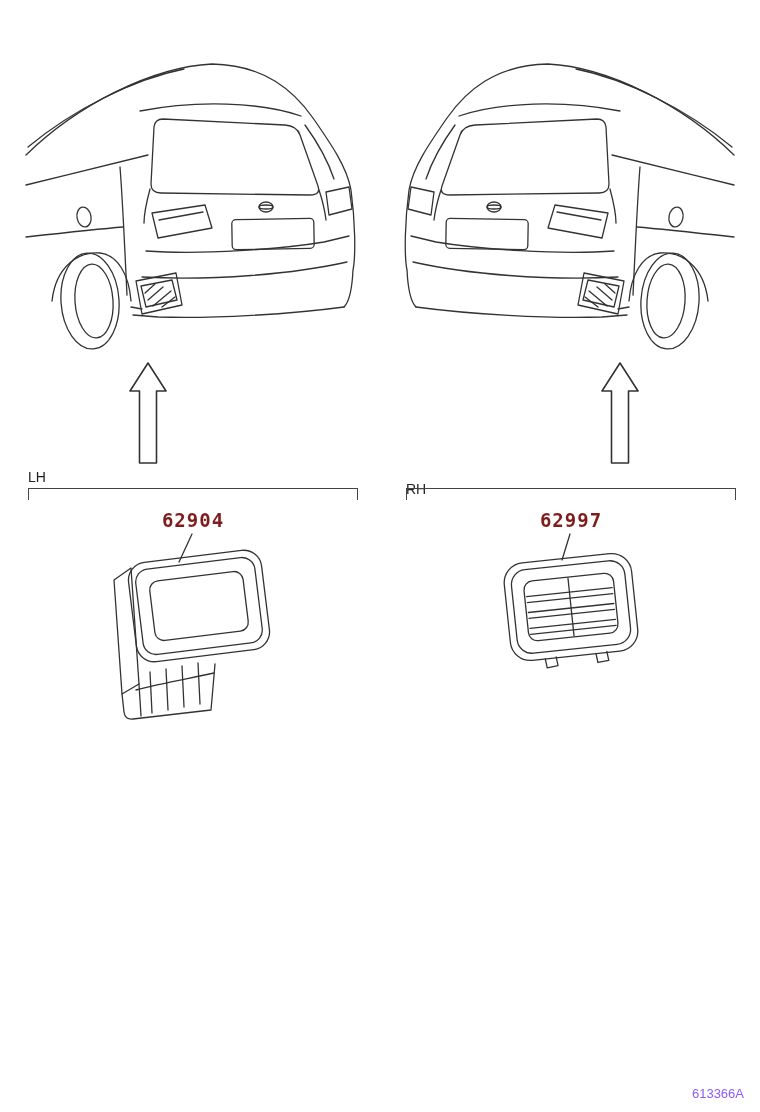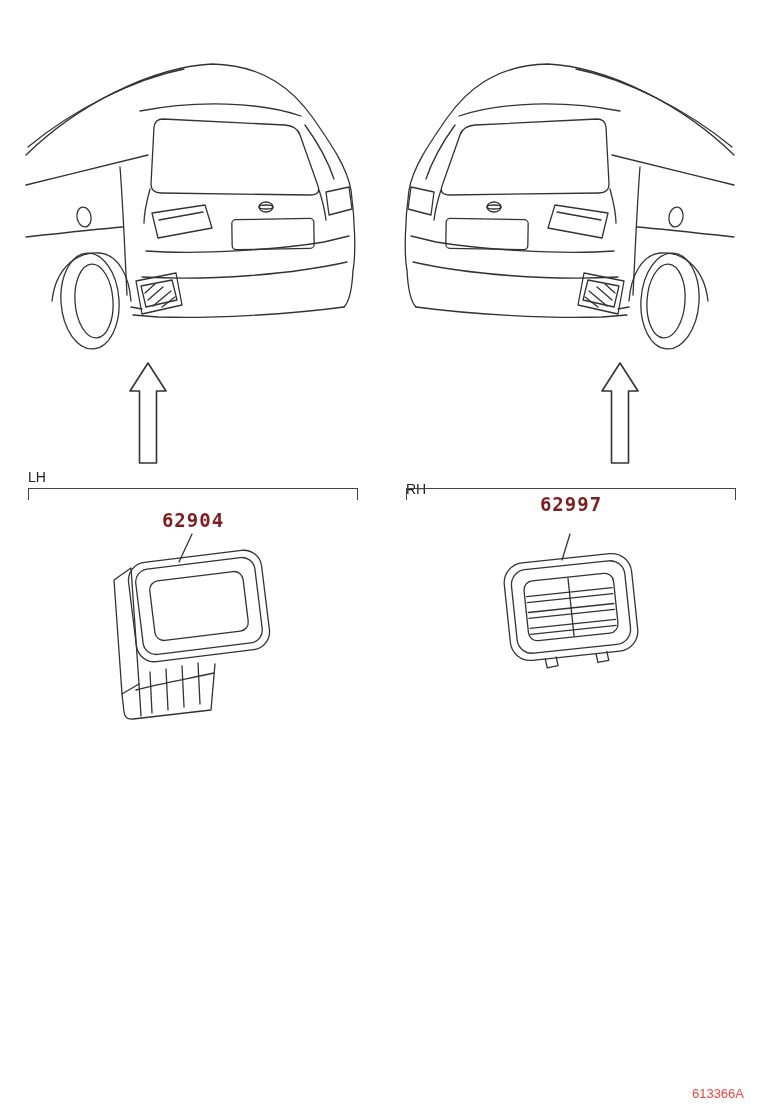--- a/index.html
+++ b/index.html
@@ -41,25 +41,25 @@
   .bracket-lh { left:28px;  top:488px; }
   .bracket-rh { left:406px; top:488px; }
 
   .part-number {
     width:120px; text-align:center;
     font-family:"DejaVu Sans Mono","Liberation Mono",monospace;
     font-weight:bold; font-size:19px; letter-spacing:1px;
     color:#7f1d1d;
   }
   .pn-lh { left:133px; top:509px; }
-  .pn-rh { left:511px; top:493px; }
+  .pn-rh { left:511px; top:509px; }
 
   .diagram-code {
     right:16px; top:1086px;
-    font-size:13px; color:#ef4444;
+    font-size:13px; color:#8b5cf6;
   }
 </style>
 </head>
 <body>
 
 <svg class="hidden-defs" aria-hidden="true">
   <defs>
     <g id="car-art">
 
       <path class="ln" d="M 4,100 C 55,50 130,12 190,9 C 243,10 272,36 291,63 C 309,89 325,112 329,135 C 333,165 334,200 331,215 C 330,236 327,247 322,252"></path>

